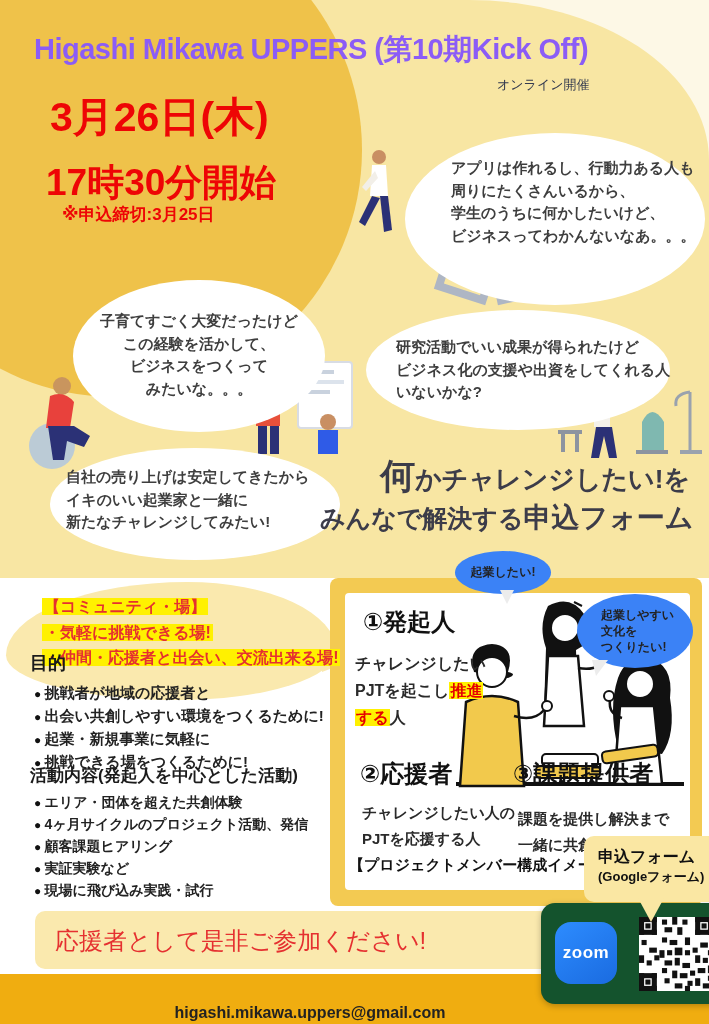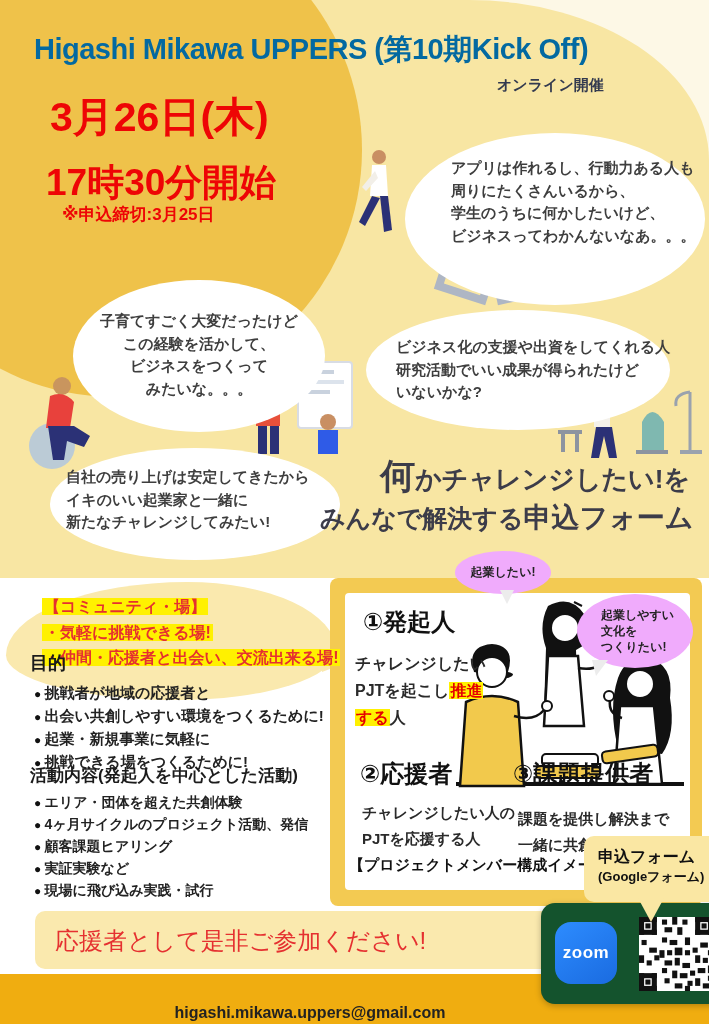--- a/index.html
+++ b/index.html
@@ -7,22 +7,22 @@
   .poster { position:relative; width:709px; height:1024px; margin:0 auto; overflow:hidden;
             background:#FDF8E6; font-family:"Liberation Sans","DejaVu Sans",sans-serif; }
 
   
   .bg-pale   { position:absolute; inset:0; background:#F8E6A3; border-top-right-radius:240px 160px; }
   .gold-circle { position:absolute; left:-132px; top:-97px; width:494px; height:494px;
                  border-radius:50%; background:#EFC24A; }
 
   
   .title    { position:absolute; left:34px; top:30px; font-size:29px; font-weight:bold;
-              color:#0369a1; white-space:nowrap; letter-spacing:-0.5px; }
-  .subtitle { position:absolute; left:497px; top:76px; font-size:15px; font-weight:bold; color:#333A4F; white-space:nowrap; }
+              color:#8b5cf6; white-space:nowrap; letter-spacing:-0.5px; }
+  .subtitle { position:absolute; left:497px; top:76px; font-size:13px; font-weight:normal; color:#333A4F; white-space:nowrap; }
   .date     { position:absolute; left:50px; top:90px;  font-size:41px; font-weight:bold; color:#EE0505; white-space:nowrap; }
   .time     { position:absolute; left:46px; top:158px; font-size:37px; font-weight:bold; color:#EE0505; white-space:nowrap; }
   .deadline { position:absolute; left:62px; top:203px; font-size:17px; font-weight:bold; color:#EE0505; white-space:nowrap; }
 
   
   .bubble { position:absolute; background:#FFFFFF; border-radius:50%; z-index:2; }
   .bubble-inner { position:absolute; font-size:15px; font-weight:bold; color:#3E3E3E; line-height:1.5; white-space:nowrap; }
   .b-student { left:405px; top:133px; width:300px; height:172px; }
   .b-student .bubble-inner { left:46px; top:24px; }
   .b-parent  { left:73px;  top:280px; width:252px; height:152px; }
@@ -73,21 +73,21 @@
   .role3-title { left:513px; top:758px; }
   .role-desc { position:absolute; font-size:16px; font-weight:bold; color:#2A2A2A; z-index:5;
                line-height:1.7; white-space:nowrap; }
   .role1-desc { left:355px; top:650px; }
   .role2-desc { left:362px; top:800px; font-size:15px; }
   .role3-desc { left:518px; top:806px; font-size:15px; }
   .hl2 { background:#FFF100; color:#E60000; font-weight:bold; padding:0 1px; }
   .panel-caption { position:absolute; left:349px; top:856px; font-size:15px; font-weight:bold;
                    color:#111; z-index:5; white-space:nowrap; }
 
-  .gray-bubble { position:absolute; background:#f0abfc; border-radius:50%; z-index:6;
+  .gray-bubble { position:absolute; background:#3b82f6; border-radius:50%; z-index:6;
                  font-size:12px; font-weight:bold; color:#222; }
   .gb-top { left:455px; top:551px; width:96px; height:43px; display:flex; align-items:center; justify-content:center; }
   .gb-top-tail { position:absolute; left:500px; top:590px; width:0; height:0; z-index:6;
                  border-left:7px solid transparent; border-right:7px solid transparent;
                  border-top:14px solid #ECECEC; }
   .gb-right { left:577px; top:594px; width:116px; height:74px; }
   .gb-right .gb-lines { position:absolute; left:24px; top:13px; line-height:1.35; white-space:nowrap; }
   .gb-right-tail { position:absolute; left:592px; top:660px; width:0; height:0; z-index:6;
                    border-left:4px solid transparent; border-right:12px solid transparent;
                    border-top:16px solid #ECECEC; }
@@ -200,22 +200,22 @@
     <div class="bubble-inner">
       <div>子育てすごく大変だったけど</div>
       <div>この経験を活かして、</div>
       <div>ビジネスをつくって</div>
       <div>みたいな。。。</div>
     </div>
   </div>
 
   <div class="bubble b-researcher">
     <div class="bubble-inner">
+      <div>研究活動でいい成果が得られたけど</div>
       <div>ビジネス化の支援や出資をしてくれる人</div>
-      <div>研究活動でいい成果が得られたけど</div>
       <div>いないかな?</div>
     </div>
   </div>
 
   <div class="bubble b-owner">
     <div class="bubble-inner">
       <div>自社の売り上げは安定してきたから</div>
       <div>イキのいい起業家と一緒に</div>
       <div>新たなチャレンジしてみたい!</div>
     </div>

